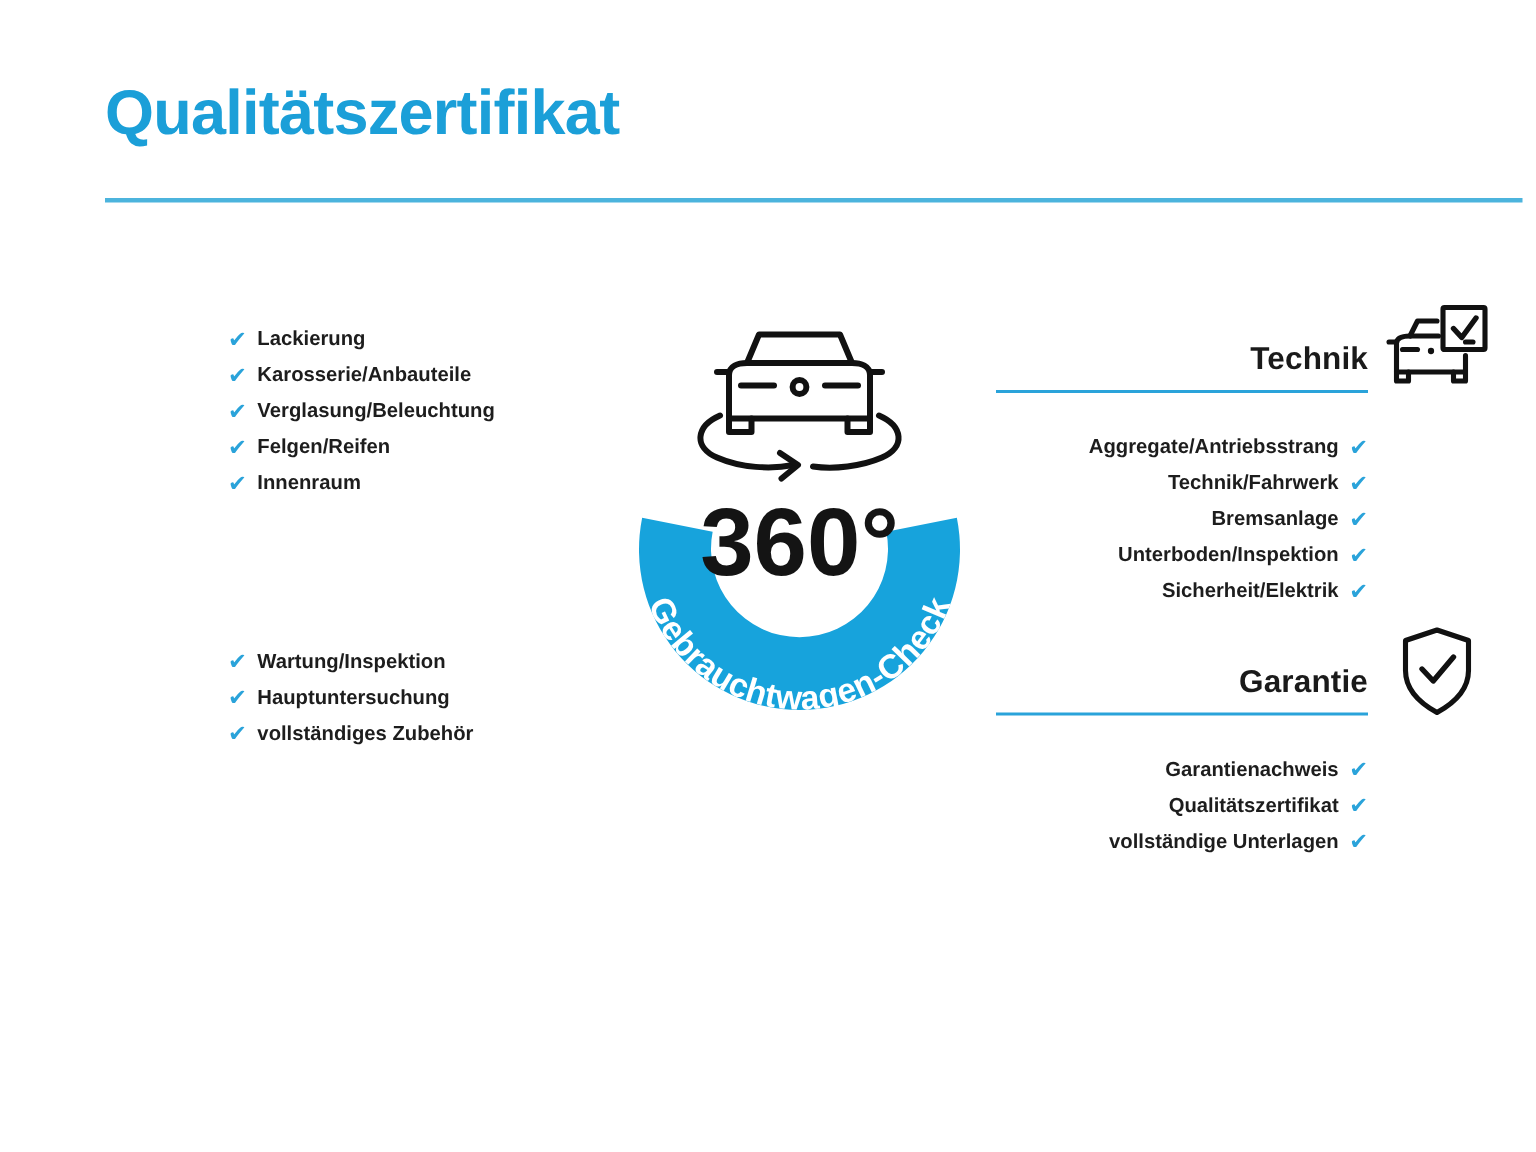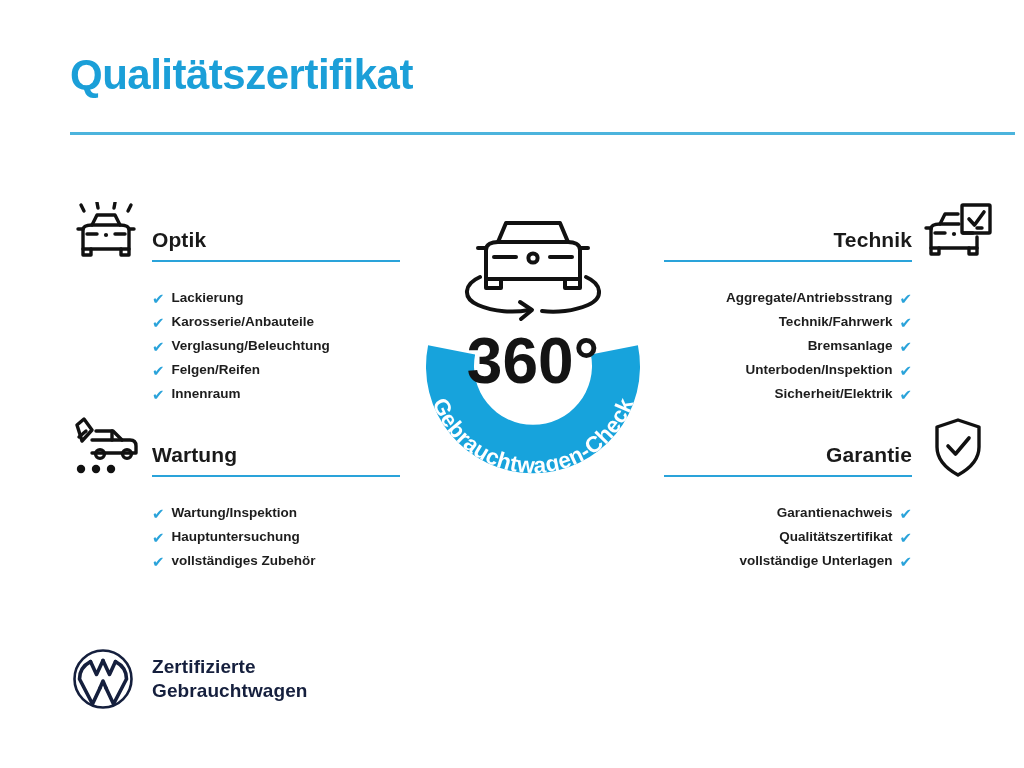--- a/index.html
+++ b/index.html
@@ -158,41 +158,20 @@
 </style>
 </head>
 <body>
 
 <div class="page">
 
   <div class="page-title">Qualitätszertifikat</div>
   <div class="header-rule"></div>
 
   <div class="block block-left block-optik">
-    <div class="block-head">
-      <div class="block-icon">
-        <svg viewBox="0 0 72 62" fill="none" stroke="#111111" stroke-width="3.4" stroke-linecap="round" stroke-linejoin="round">
-          <path d="M14 9 L11 3"></path>
-            <path d="M28 6 L27 0.5"></path>
-          <path d="M44 6 L45 0.5"></path>
-            <path d="M58 9 L61 3"></path>
-          <path d="M22 23 L27 13 H45 L50 23"></path>
-          <path d="M13 28 C13 24 17 23 22 23 H50 C55 23 59 24 59 28 V47 H13 Z"></path>
-          <path d="M8 27 H13"></path>
-            <path d="M59 27 H64"></path>
-          <path d="M13 47 V53 H21 V47"></path>
-            <path d="M51 47 V53 H59 V47"></path>
-          <path d="M17 32 H27"></path>
-            <path d="M45 32 H55"></path>
-          <circle cx="36" cy="33" r="2.1" fill="#111111" stroke="none"></circle>
-        </svg>
-      </div>
-      <div class="block-title">Optik</div>
-      <div class="title-rule"></div>
-    </div>
     <ul class="item-list">
       <li class="item">
         <span class="check">✔</span>
         <span>Lackierung</span>
       </li>
       <li class="item">
         <span class="check">✔</span>
         <span>Karosserie/Anbauteile</span>
       </li>
       <li class="item">
@@ -204,38 +183,20 @@
         <span>Felgen/Reifen</span>
       </li>
       <li class="item">
         <span class="check">✔</span>
         <span>Innenraum</span>
       </li>
     </ul>
   </div>
 
   <div class="block block-left block-wartung">
-    <div class="block-head">
-      <div class="block-icon">
-        <svg viewBox="0 0 72 62" fill="none" stroke="#111111" stroke-width="3.4" stroke-linecap="round" stroke-linejoin="round">
-          <path d="M7 8 L14 2 L22 13 L12 24 Z"></path>
-          <path d="M9 20 L16 14"></path>
-          <path d="M26 14 H43 L52 23"></path>
-          <path d="M22 23 H60 C64 23 66 25 66 29 V36 H22"></path>
-          <path d="M42 14 V23"></path>
-          <circle cx="30" cy="37" r="4.4"></circle>
-          <circle cx="57" cy="37" r="4.4"></circle>
-          <circle cx="11" cy="52" r="4.2" fill="#111111" stroke="none"></circle>
-          <circle cx="26" cy="52" r="4.2" fill="#111111" stroke="none"></circle>
-          <circle cx="41" cy="52" r="4.2" fill="#111111" stroke="none"></circle>
-        </svg>
-      </div>
-      <div class="block-title">Wartung</div>
-      <div class="title-rule"></div>
-    </div>
     <ul class="item-list">
       <li class="item">
         <span class="check">✔</span>
         <span>Wartung/Inspektion</span>
       </li>
       <li class="item">
         <span class="check">✔</span>
         <span>Hauptuntersuchung</span>
       </li>
       <li class="item">
@@ -347,30 +308,14 @@
       </g>
 
       <text x="131" y="185" text-anchor="middle" font-family="'Liberation Sans','DejaVu Sans',sans-serif" font-size="64" font-weight="700" fill="#141414">360°</text>
 
       <text font-family="'Liberation Sans','DejaVu Sans',sans-serif" font-size="22.5" font-weight="700" fill="#ffffff" letter-spacing="0.2">
         <textPath href="#curvePath" startOffset="50%" text-anchor="middle">Gebrauchtwagen-Check</textPath>
       </text>
     </svg>
   </div>
 
-  <div class="footer">
-    <div class="vw-mark">
-      <svg viewBox="0 0 62 62" fill="none" stroke="#151f3d" stroke-width="2.6" stroke-linecap="round" stroke-linejoin="round">
-        <circle cx="31" cy="31" r="28.5"></circle>
-        <path d="M31 12.5 L24.5 26.5 L18.5 13.6" stroke-width="3.6"></path>
-        <path d="M18.5 13.6 C11.6 17.2 7.5 23.8 7.5 31 L20.5 56 L28 40" stroke-width="3.6"></path>
-        <path d="M28 40 L31 33 L34 40" stroke-width="3.6"></path>
-        <path d="M34 40 L41.5 56 L54.5 31 C54.5 23.8 50.4 17.2 43.5 13.6" stroke-width="3.6"></path>
-        <path d="M43.5 13.6 L37.5 26.5 L31 12.5" stroke-width="3.6"></path>
-      </svg>
-    </div>
-    <div class="vw-text">
-      <span>Zertifizierte</span>
-      <span>Gebrauchtwagen</span>
-    </div>
-  </div>
 
 </div>
 
 </body></html>

